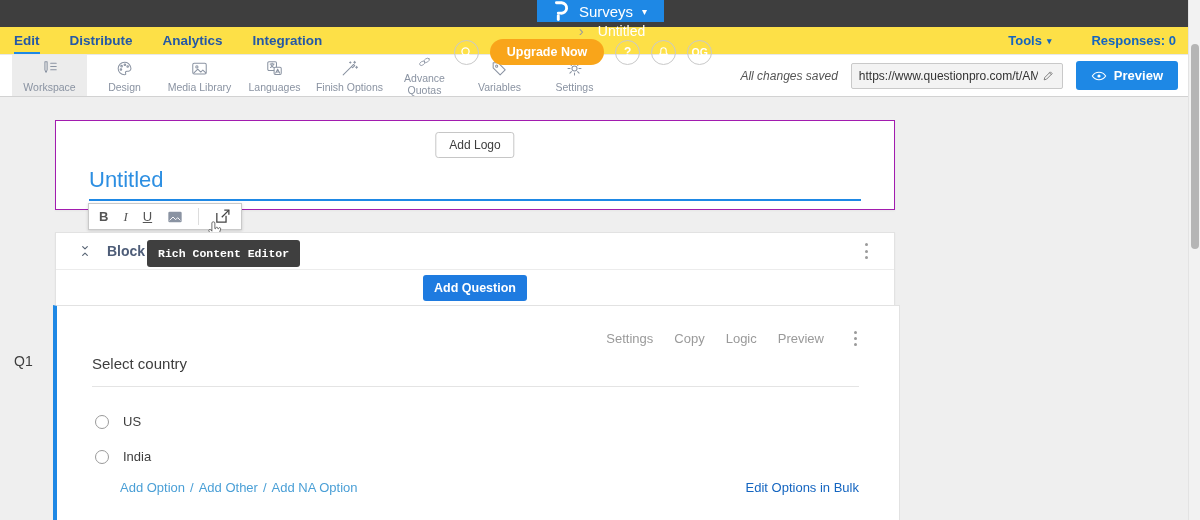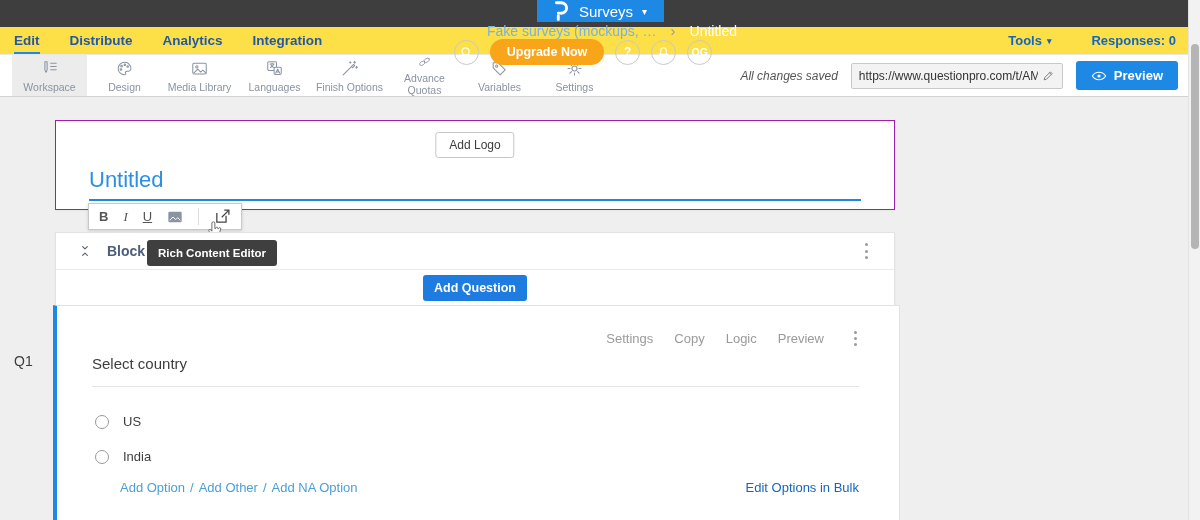--- a/index.html
+++ b/index.html
@@ -51,21 +51,21 @@
   .editor-toolbar { position:absolute; left:88px; top:106px; background:#fff; border:1px solid #c9c9c9; box-shadow:0 1px 3px rgba(0,0,0,.15); display:flex; align-items:center; padding:4px 10px; gap:15px; }
   .fmt-btn { font-size:13px; color:#555; cursor:pointer; line-height:1; }
   .fmt-bold { font-weight:bold; }
   .fmt-italic { font-style:italic; font-family:"Liberation Serif", serif; }
   .fmt-underline { text-decoration:underline; }
   .editor-toolbar svg.img-ic { width:16px; height:14px; stroke:#666; fill:none; stroke-width:1.4; cursor:pointer; }
   .fmt-sep { width:1px; height:17px; background:#ddd; }
   .editor-toolbar svg.expand-ic { width:17px; height:17px; stroke:#444; fill:none; stroke-width:1.8; cursor:pointer; }
   .hand-cursor { position:absolute; left:118px; top:16px; width:17px; height:20px; }
 
-  .tooltip { position:absolute; left:147px; top:143px; background:#3f3f3f; color:#fff; font-size:11.5px; font-weight:bold; padding:7px 11px; border-radius:3px; white-space:nowrap; z-index:5; }
+  .tooltip { position:absolute; left:147px; top:143px; background:#3f3f3f; color:#fff; font-size:11.5px; font-weight:bold; padding:7px 11px; border-radius:3px; white-space:nowrap; z-index:5;font-family:Liberation Mono, monospace; }
 
   .block-card { position:absolute; left:55px; top:135px; width:840px; background:#fff; border:1px solid #e2e2e2; box-shadow:0 1px 2px rgba(0,0,0,.04); }
   .block-header { height:37px; display:flex; align-items:center; padding:0 22px; border-bottom:1px solid #ececec; }
   .collapse-btn { cursor:pointer; display:flex; }
   .collapse-btn svg { width:14px; height:16px; stroke:#5a6676; fill:none; stroke-width:2; stroke-linecap:round; stroke-linejoin:round; }
   .block-title { color:#4e5d78; font-weight:bold; font-size:14px; margin-left:15px; }
   .vdots { margin-left:auto; display:flex; flex-direction:column; align-items:center; cursor:pointer; padding:2px 4px; }
   .vdots i { width:3px; height:3px; border-radius:50%; background:#9a9a9a; display:block; margin:1.6px 0; }
   .add-question-row { height:35px; display:flex; align-items:center; justify-content:center; }
   .add-question-btn { background:#1e7be0; color:#fff; font-weight:bold; font-size:12.5px; padding:6px 11px; border-radius:3px; cursor:pointer; }
@@ -97,21 +97,20 @@
 <div class="topbar">
   <div class="brand">
     <svg width="17" height="22" viewBox="0 0 20 26" fill="none" stroke="#fff" stroke-width="3.4" stroke-linecap="round">
       <path d="M4 3.2h6.2a6.2 6.2 0 1 1 -1.4 12.3h-2.6"></path>
       <path d="M6.2 18.5v4.6"></path>
     </svg>
     <span class="brand-label">Surveys</span>
     <span class="brand-caret">▾</span>
   </div>
   <div class="crumbs">
-    <span class="crumb-folder">Fake surveys (mockups, …</span>
     <span class="crumb-sep">›</span>
     <span class="crumb-current">Untitled</span>
   </div>
   <div class="topbar-right">
     <div class="circle-btn">
       <svg width="13" height="13" viewBox="0 0 20 20" fill="none" stroke="#fff" stroke-width="2" stroke-linecap="round">
         <circle cx="8.5" cy="8.5" r="5.5"></circle>
           <path d="M13 13l4.5 4.5"></path>
       </svg>
     </div>

